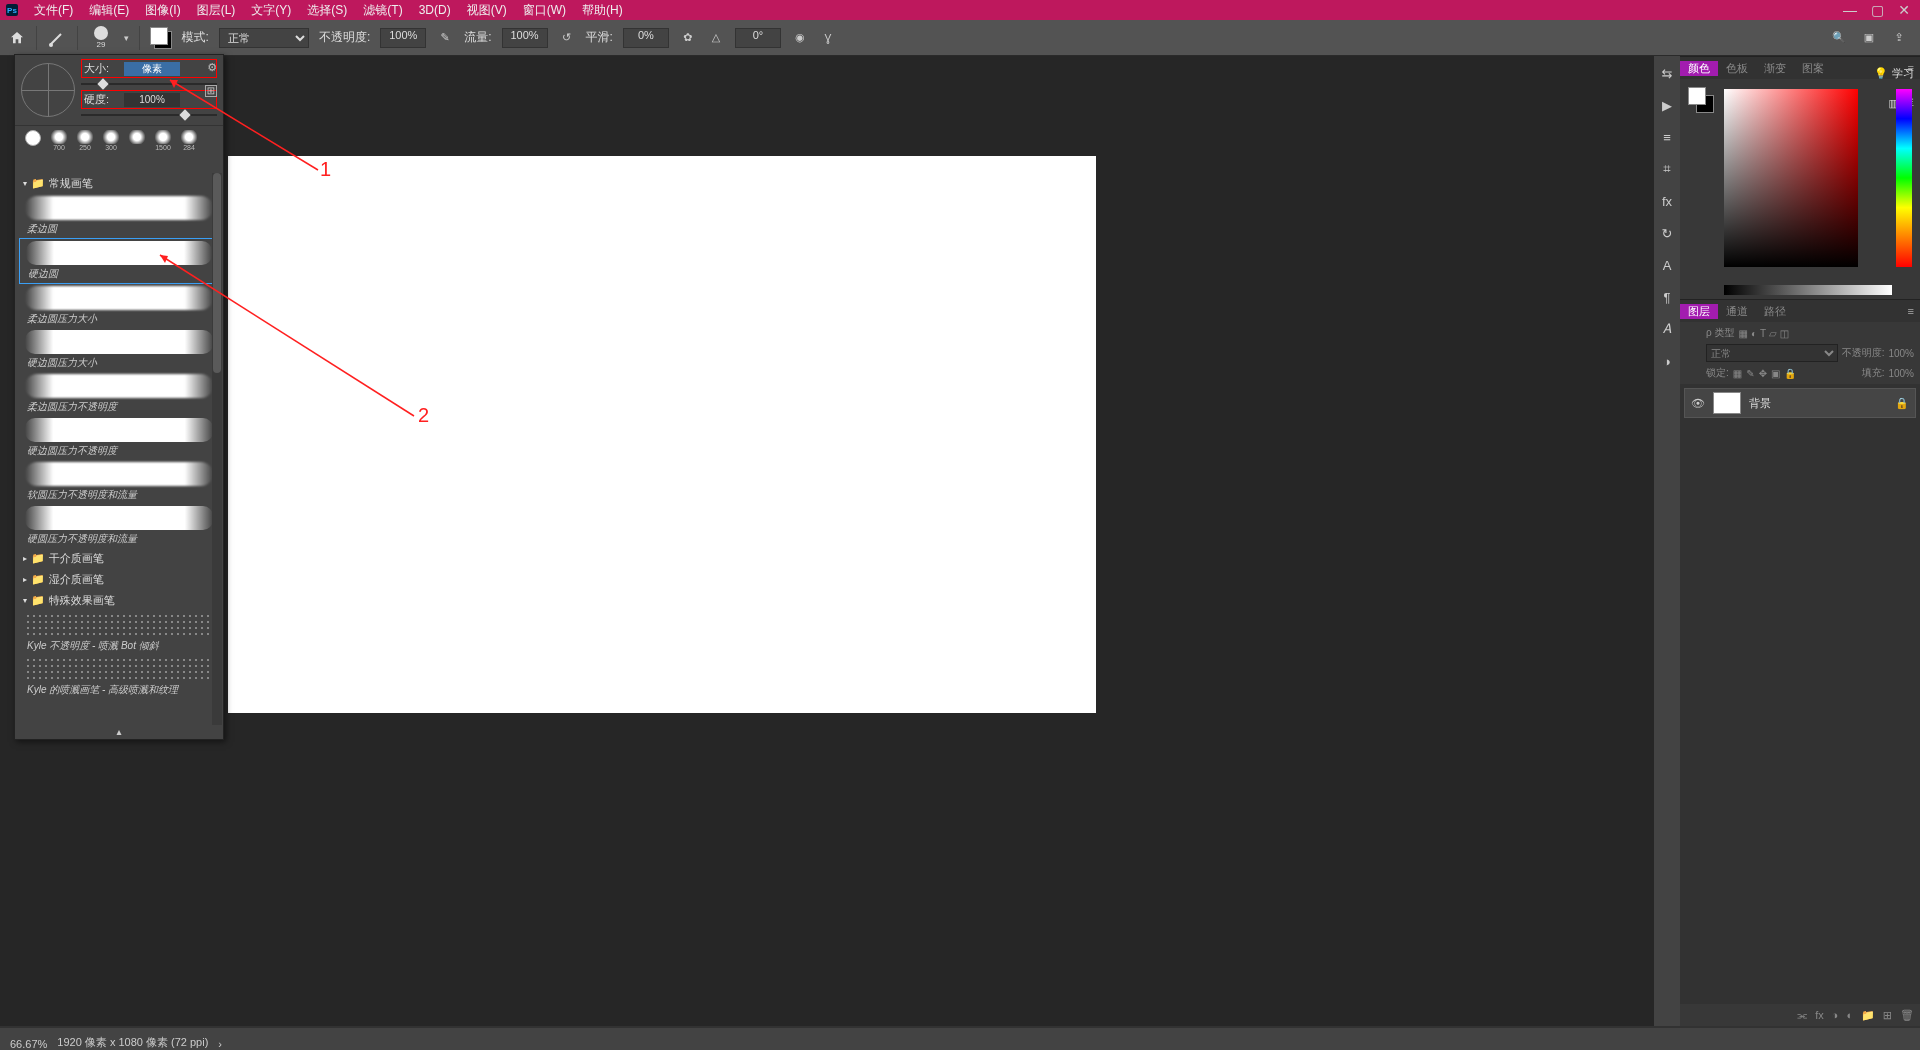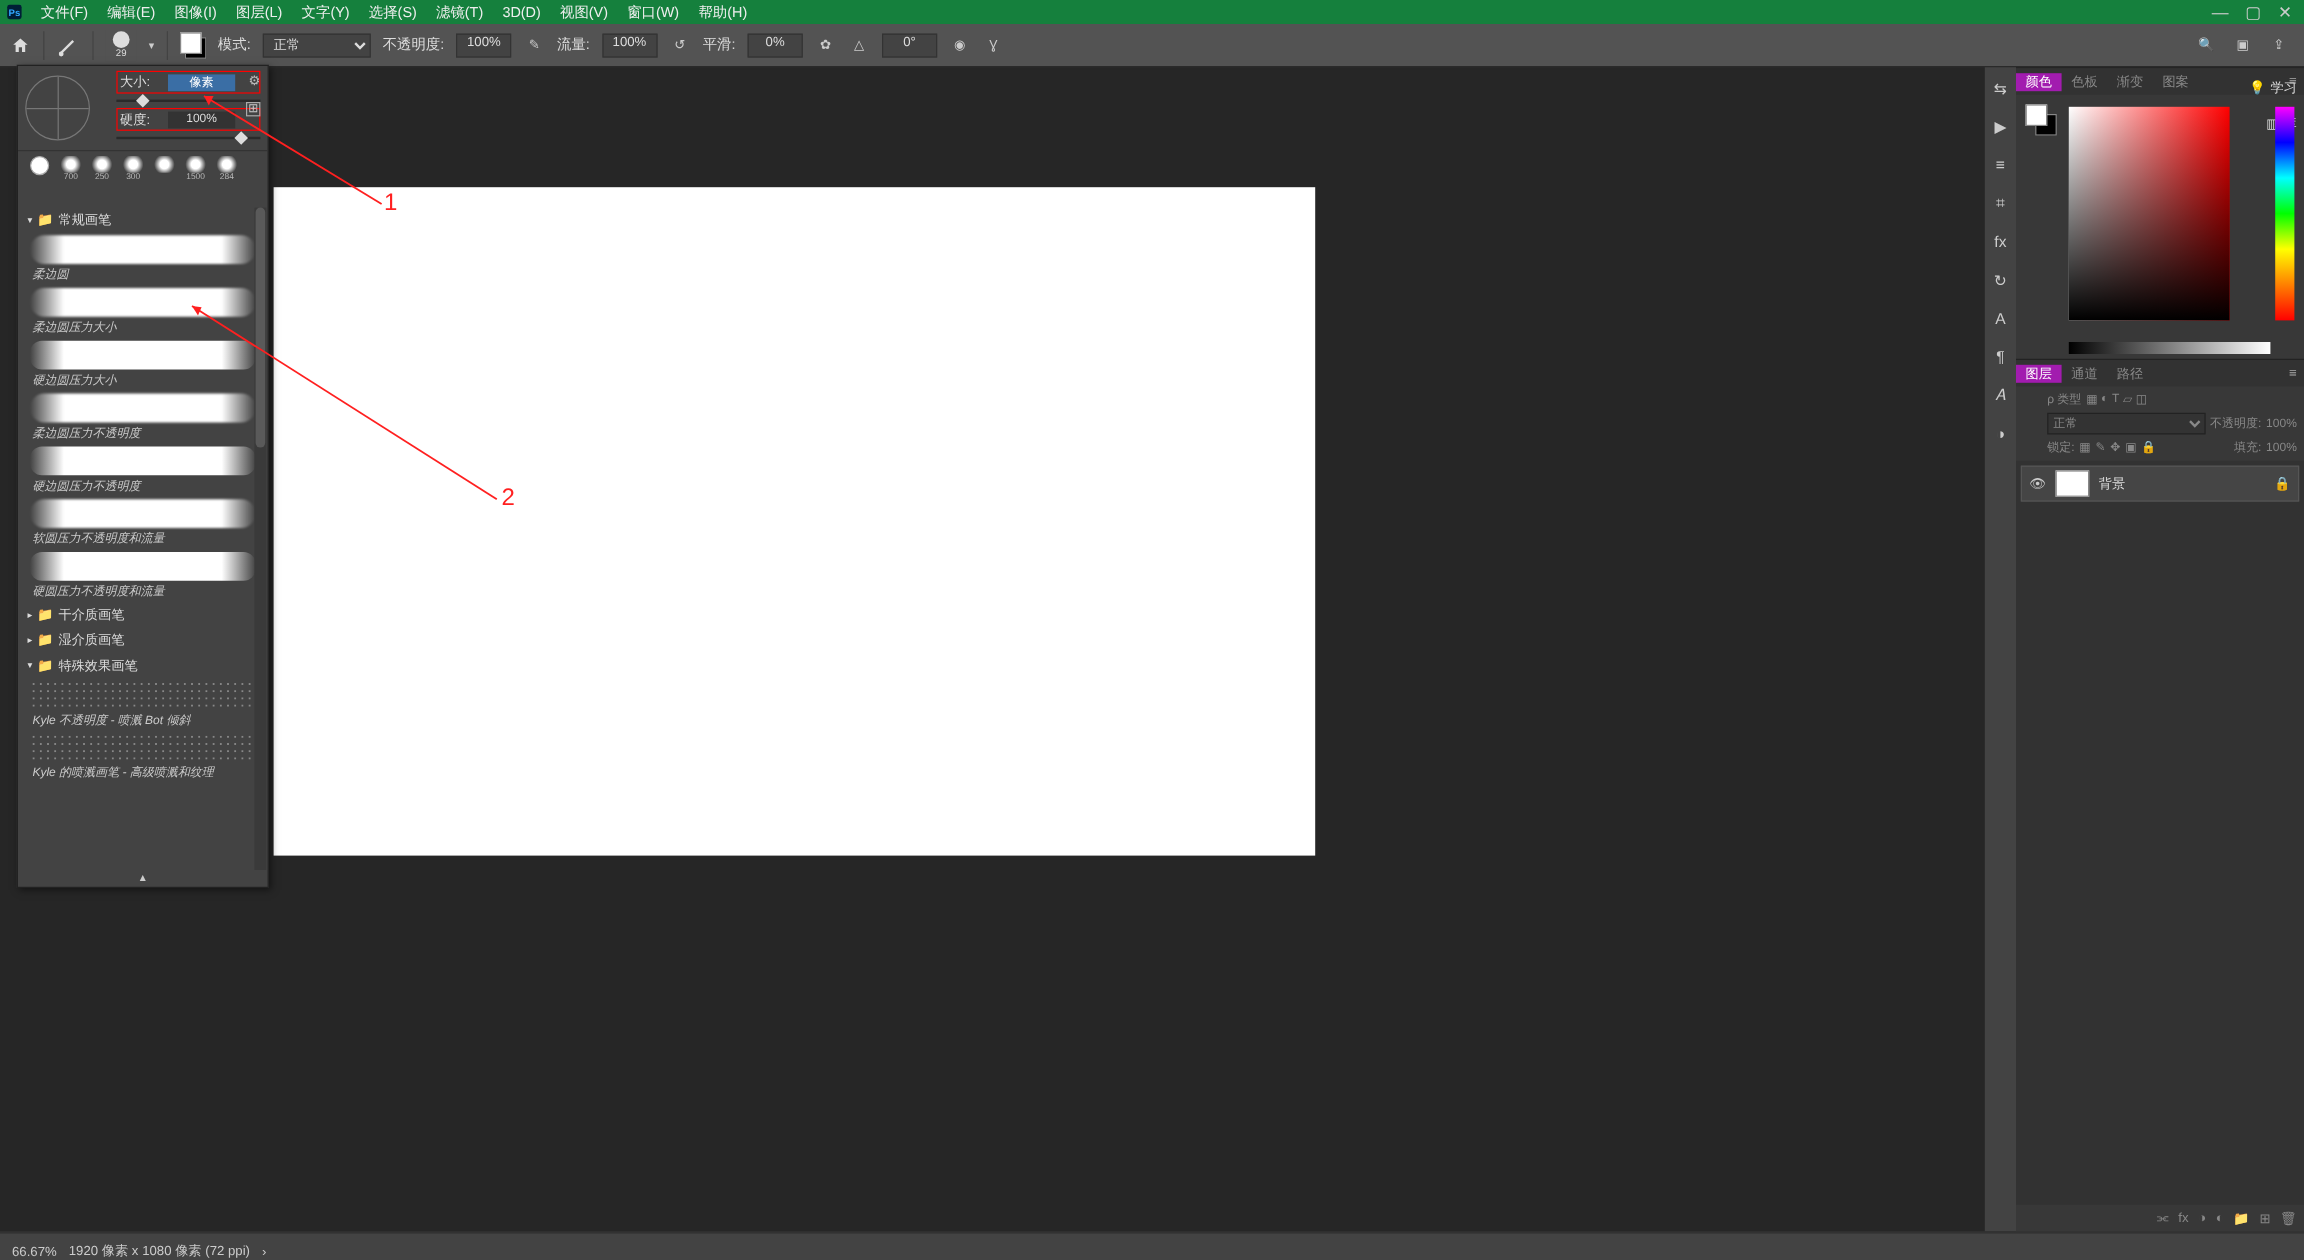--- a/index.html
+++ b/index.html
@@ -1,18 +1,18 @@
 <!DOCTYPE html>
 <html><head>
 <meta charset="utf-8">
 <style>
 * { margin:0; padding:0; box-sizing:border-box; font-family:"Microsoft YaHei",sans-serif; user-select:none; }
 body { background:#323232; width:1920px; height:1050px; overflow:hidden; color:#ddd; font-size:11px; position:relative; }
 
-.menubar { height:20px; background:#15803d; display:flex; align-items:center; padding-left:6px; gap:0; }
+.menubar { height:20px; background:#be185d; display:flex; align-items:center; padding-left:6px; gap:0; }
 .menubar .logo { width:12px; height:12px; background:#001e36; color:#31a8ff; font-size:8px; font-weight:bold; display:flex; align-items:center; justify-content:center; border-radius:2px; margin-right:8px;}
 .menubar span.mi { padding:0 8px; cursor:default; font-size:12px; color:#eee; }
 .menubar .winbtns { margin-left:auto; display:flex; gap:14px; padding-right:10px; color:#ccc; font-size:14px;}
 
 .optbar { height:36px; background:#535353; display:flex; align-items:center; padding:0 8px; gap:10px; border-bottom:1px solid #2a2a2a;}
 .optbar .home { width:18px; height:16px; }
 .optbar .sep { width:1px; height:24px; background:#434343; }
 .optbar .brush-prev { width:26px; height:26px; background:#535353; display:flex; flex-direction:column; align-items:center; justify-content:center; color:#ddd; font-size:8px; position:relative;}
 .optbar .brush-prev .dot{ width:14px; height:14px; border-radius:50%; background:#ddd;}
 .optbar .swap { width:22px; height:22px; position:relative; }
@@ -22,21 +22,21 @@
 .optbar select, .optbar .numbox { background:#434343; border:1px solid #333; color:#ddd; font-size:11px; height:20px; padding:0 4px;}
 .optbar select{width:90px;}
 .optbar .numbox{width:46px; text-align:center;}
 .optbar .ico { width:18px; height:18px; display:flex; align-items:center; justify-content:center; color:#ccc;}
 .optbar .right { margin-left:auto; display:flex; gap:12px; padding-right:4px;}
 
 .workspace { position:absolute; left:0; top:56px; right:240px; bottom:24px; background:#262626; }
 .canvas { position:absolute; left:228px; top:100px; width:868px; height:557px; background:#fff; }
 
 .brush-panel { position:absolute; left:14px; top:54px; width:210px; height:686px; background:#434343; border:1px solid #222; box-shadow:2px 2px 6px rgba(0,0,0,.5); z-index:10;}
-.brush-panel .toprow { display:flex; align-items:center; padding:4px 6px; gap:22px;}
+.brush-panel .toprow { display:flex; align-items:center; padding:4px 6px; gap:6px;}
 .brush-panel .angle { width:54px; height:54px; border:1px solid #777; border-radius:50%; position:relative;}
 .brush-panel .angle::before{content:"";position:absolute;left:0;right:0;top:50%;height:1px;background:#777;}
 .brush-panel .angle::after{content:"";position:absolute;top:0;bottom:0;left:50%;width:1px;background:#777;}
 .brush-panel .sliders { flex:1; }
 .brush-panel .srow { display:flex; align-items:center; gap:4px; margin-bottom:2px; border:1px solid red; padding:1px 2px;}
 .brush-panel .srow label{ font-size:11px; color:#ddd; width:36px;}
 .brush-panel .srow input{ width:56px; background:#3a6ea5; color:#fff; border:none; font-size:10px; text-align:center; height:14px;}
 .brush-panel .srow.h2 input{ background:#333; color:#ddd;}
 .brush-panel .track { height:8px; position:relative; margin:1px 0 2px 0;}
 .brush-panel .track::before{content:"";position:absolute;left:0;right:0;top:3px;height:2px;background:#2a2a2a;}
@@ -209,20 +209,24 @@
       </div>
     <div class="rb">
         <div class="sw"></div>
         <span>284</span>
       </div>
   </div>
   <div class="list">
     <div class="folder"><span class="tri">▾</span>📁 <span>常规画笔</span></div>
     <div class="stroke"></div>
     <div class="bname">柔边圆</div>
+    <div class="selected">
+      <div class="stroke hard"></div>
+      <div class="bname">硬边圆</div>
+    </div>
     <div class="stroke"></div>
     <div class="bname">柔边圆压力大小</div>
     <div class="stroke hard"></div>
     <div class="bname">硬边圆压力大小</div>
     <div class="stroke"></div>
     <div class="bname">柔边圆压力不透明度</div>
     <div class="stroke hard"></div>
     <div class="bname">硬边圆压力不透明度</div>
     <div class="stroke"></div>
     <div class="bname">软圆压力不透明度和流量</div>

